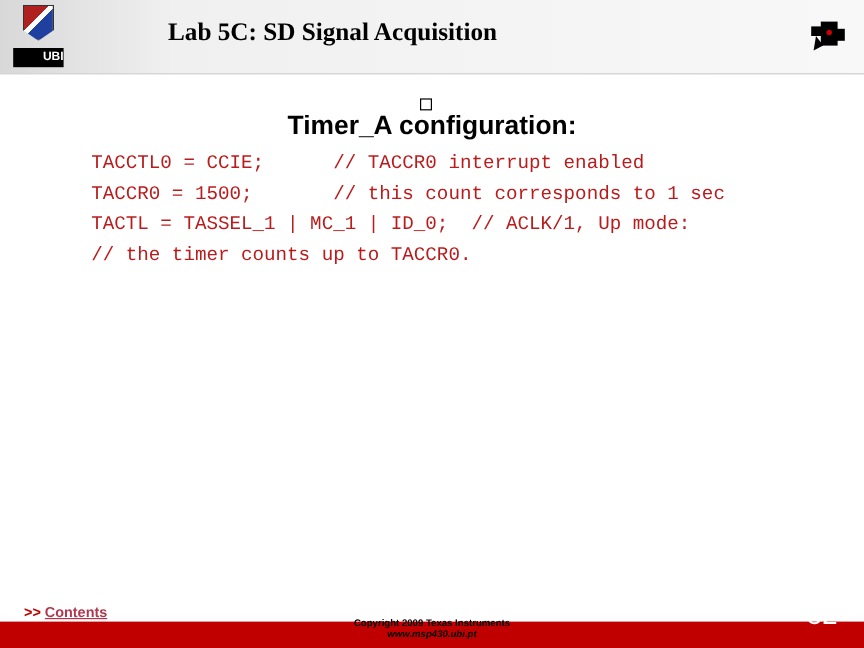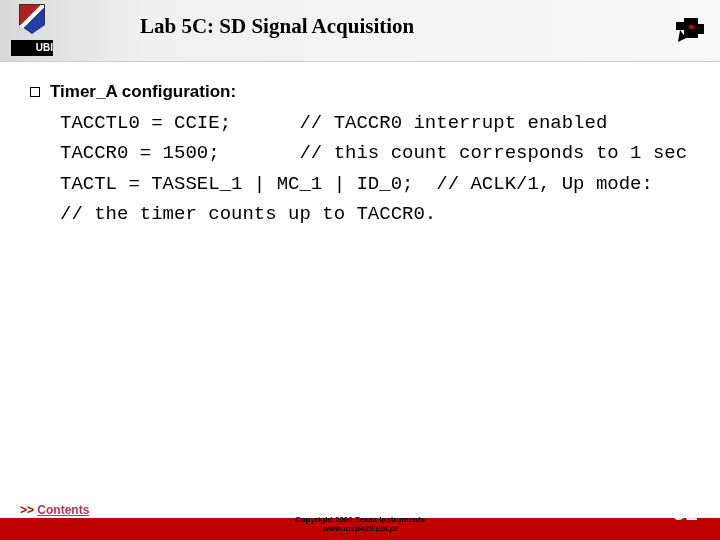--- a/index.html
+++ b/index.html
@@ -66,41 +66,42 @@
     position: absolute;
     right: 8px;
     top: 12px;
     width: 40px;
     height: 40px;
   }
   .content {
     padding: 20px 30px 0 30px;
   }
   .section-heading {
-    font-size: 17px;
+    font-size: 22px;
     font-weight: bold;
     font-family: Verdana, Arial, sans-serif;
     color: #000;
     margin-bottom: 6px;
     display: flex;
     align-items: center;
+    flex-direction: column;
   }
   .bullet {
     display: inline-block;
     width: 10px;
     height: 10px;
     border: 1.5px solid #000;
     margin-right: 10px;
   }
   .code-block {
     font-family: "Courier New", monospace;
-    font-size: 19px;
+    font-size: 16px;
     line-height: 1.6;
-    color: #000000;
-    margin-left: 30px;
+    color: #b91c1c;
+    margin-left: 46px;
     white-space: pre;
   }
   .footer {
     position: absolute;
     bottom: 0;
     left: 0;
     width: 100%;
     height: 45px;
   }
   .contents-link {

